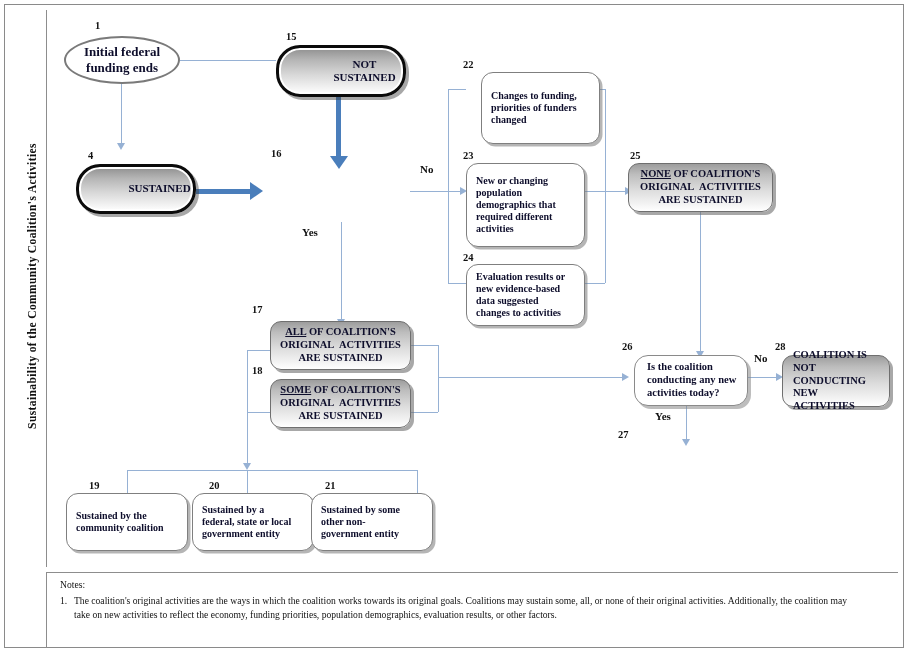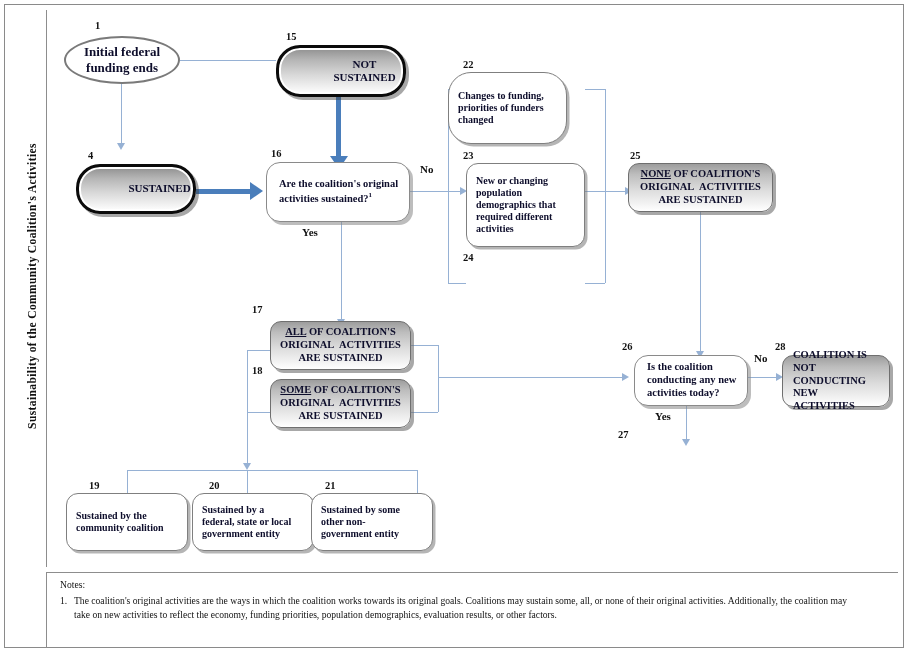--- a/index.html
+++ b/index.html
@@ -149,37 +149,37 @@
   <div class="node heavy" style="left:276px;top:45px;width:130px;height:52px;">
     <span class="txt">NOT<br>SUSTAINED</span>
   </div>
 
   <div class="num" style="left:88px;top:150px;">4</div>
   <div class="node heavy" style="left:76px;top:164px;width:120px;height:50px;">
     <span class="txt">SUSTAINED</span>
   </div>
 
   <div class="num" style="left:271px;top:148px;">16</div>
-  <div class="node decision" style="left:266px;top:162px;width:144px;height:60px;">
-    <span class="txt"><span>Are the coalition's original<br>activities sustained?</span><sup>1</sup></span>
-  </div>
   <div class="lbl" style="left:420px;top:163px;">No</div>
   <div class="lbl" style="left:302px;top:226px;">Yes</div>
 
   <div class="num" style="left:463px;top:59px;text-align:center;">22</div>
-  <div class="node proc leftal" style="left:448px;top:72px;width:119px;height:72px;border-radius:23px;">
+  <div class="node proc leftal" style="left:481px;top:72px;width:119px;height:72px;">
     <span class="txt">Changes to funding,<br>priorities of funders<br>changed</span>
   </div>
 
   <div class="num" style="left:463px;top:150px;">23</div>
   <div class="node proc leftal" style="left:466px;top:163px;width:119px;height:84px;">
     <span class="txt">New or changing<br>population<br>demographics that<br>required different<br>activities</span>
   </div>
 
   <div class="num" style="left:463px;top:252px;">24</div>
+  <div class="node proc leftal" style="left:466px;top:264px;width:119px;height:62px;">
+    <span class="txt">Evaluation results or<br>new evidence-based<br>data suggested<br>changes to activities</span>
+  </div>
 
   <div class="num" style="left:630px;top:150px;">25</div>
   <div class="node gray" style="left:628px;top:163px;width:145px;height:49px;">
     <span class="txt"><span class="u">NONE</span> OF COALITION'S<br>ORIGINAL&nbsp; ACTIVITIES<br>ARE SUSTAINED</span>
   </div>
 
   <div class="num" style="left:252px;top:304px;">17</div>
   <div class="node gray" style="left:270px;top:321px;width:141px;height:49px;">
     <span class="txt"><span class="u">ALL</span> OF COALITION'S<br>ORIGINAL&nbsp; ACTIVITIES<br>ARE SUSTAINED</span>
   </div>

